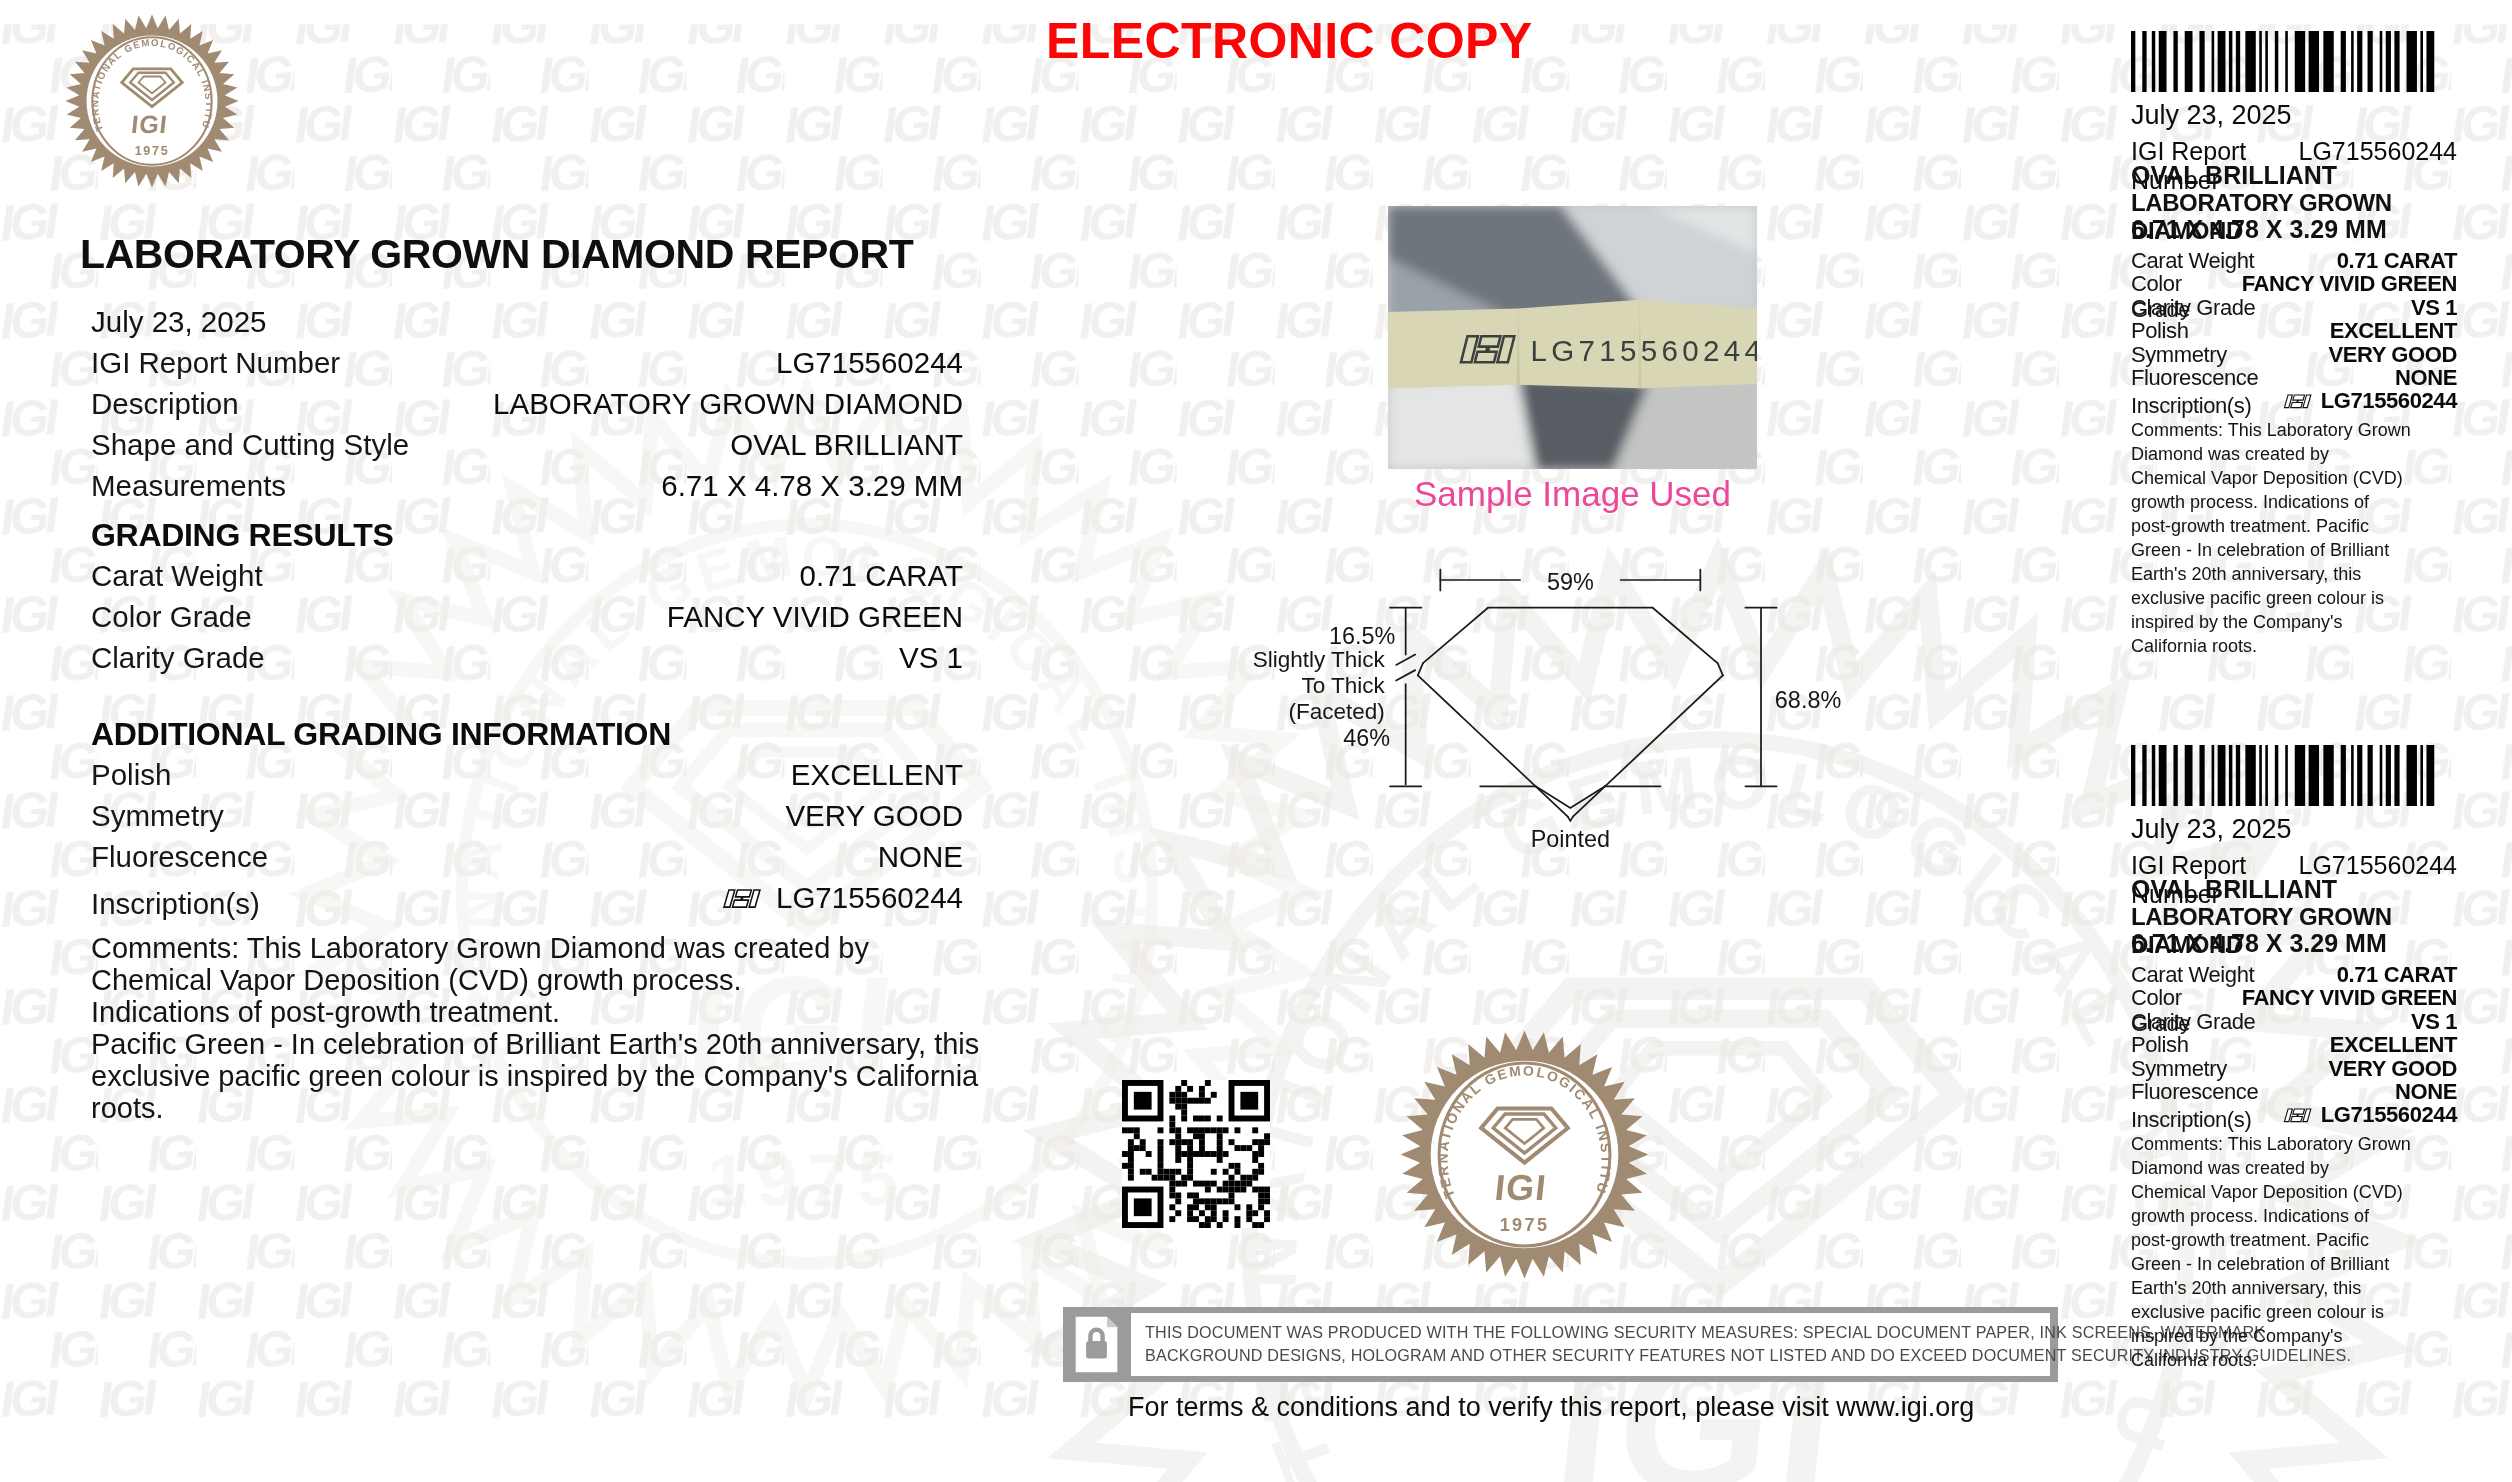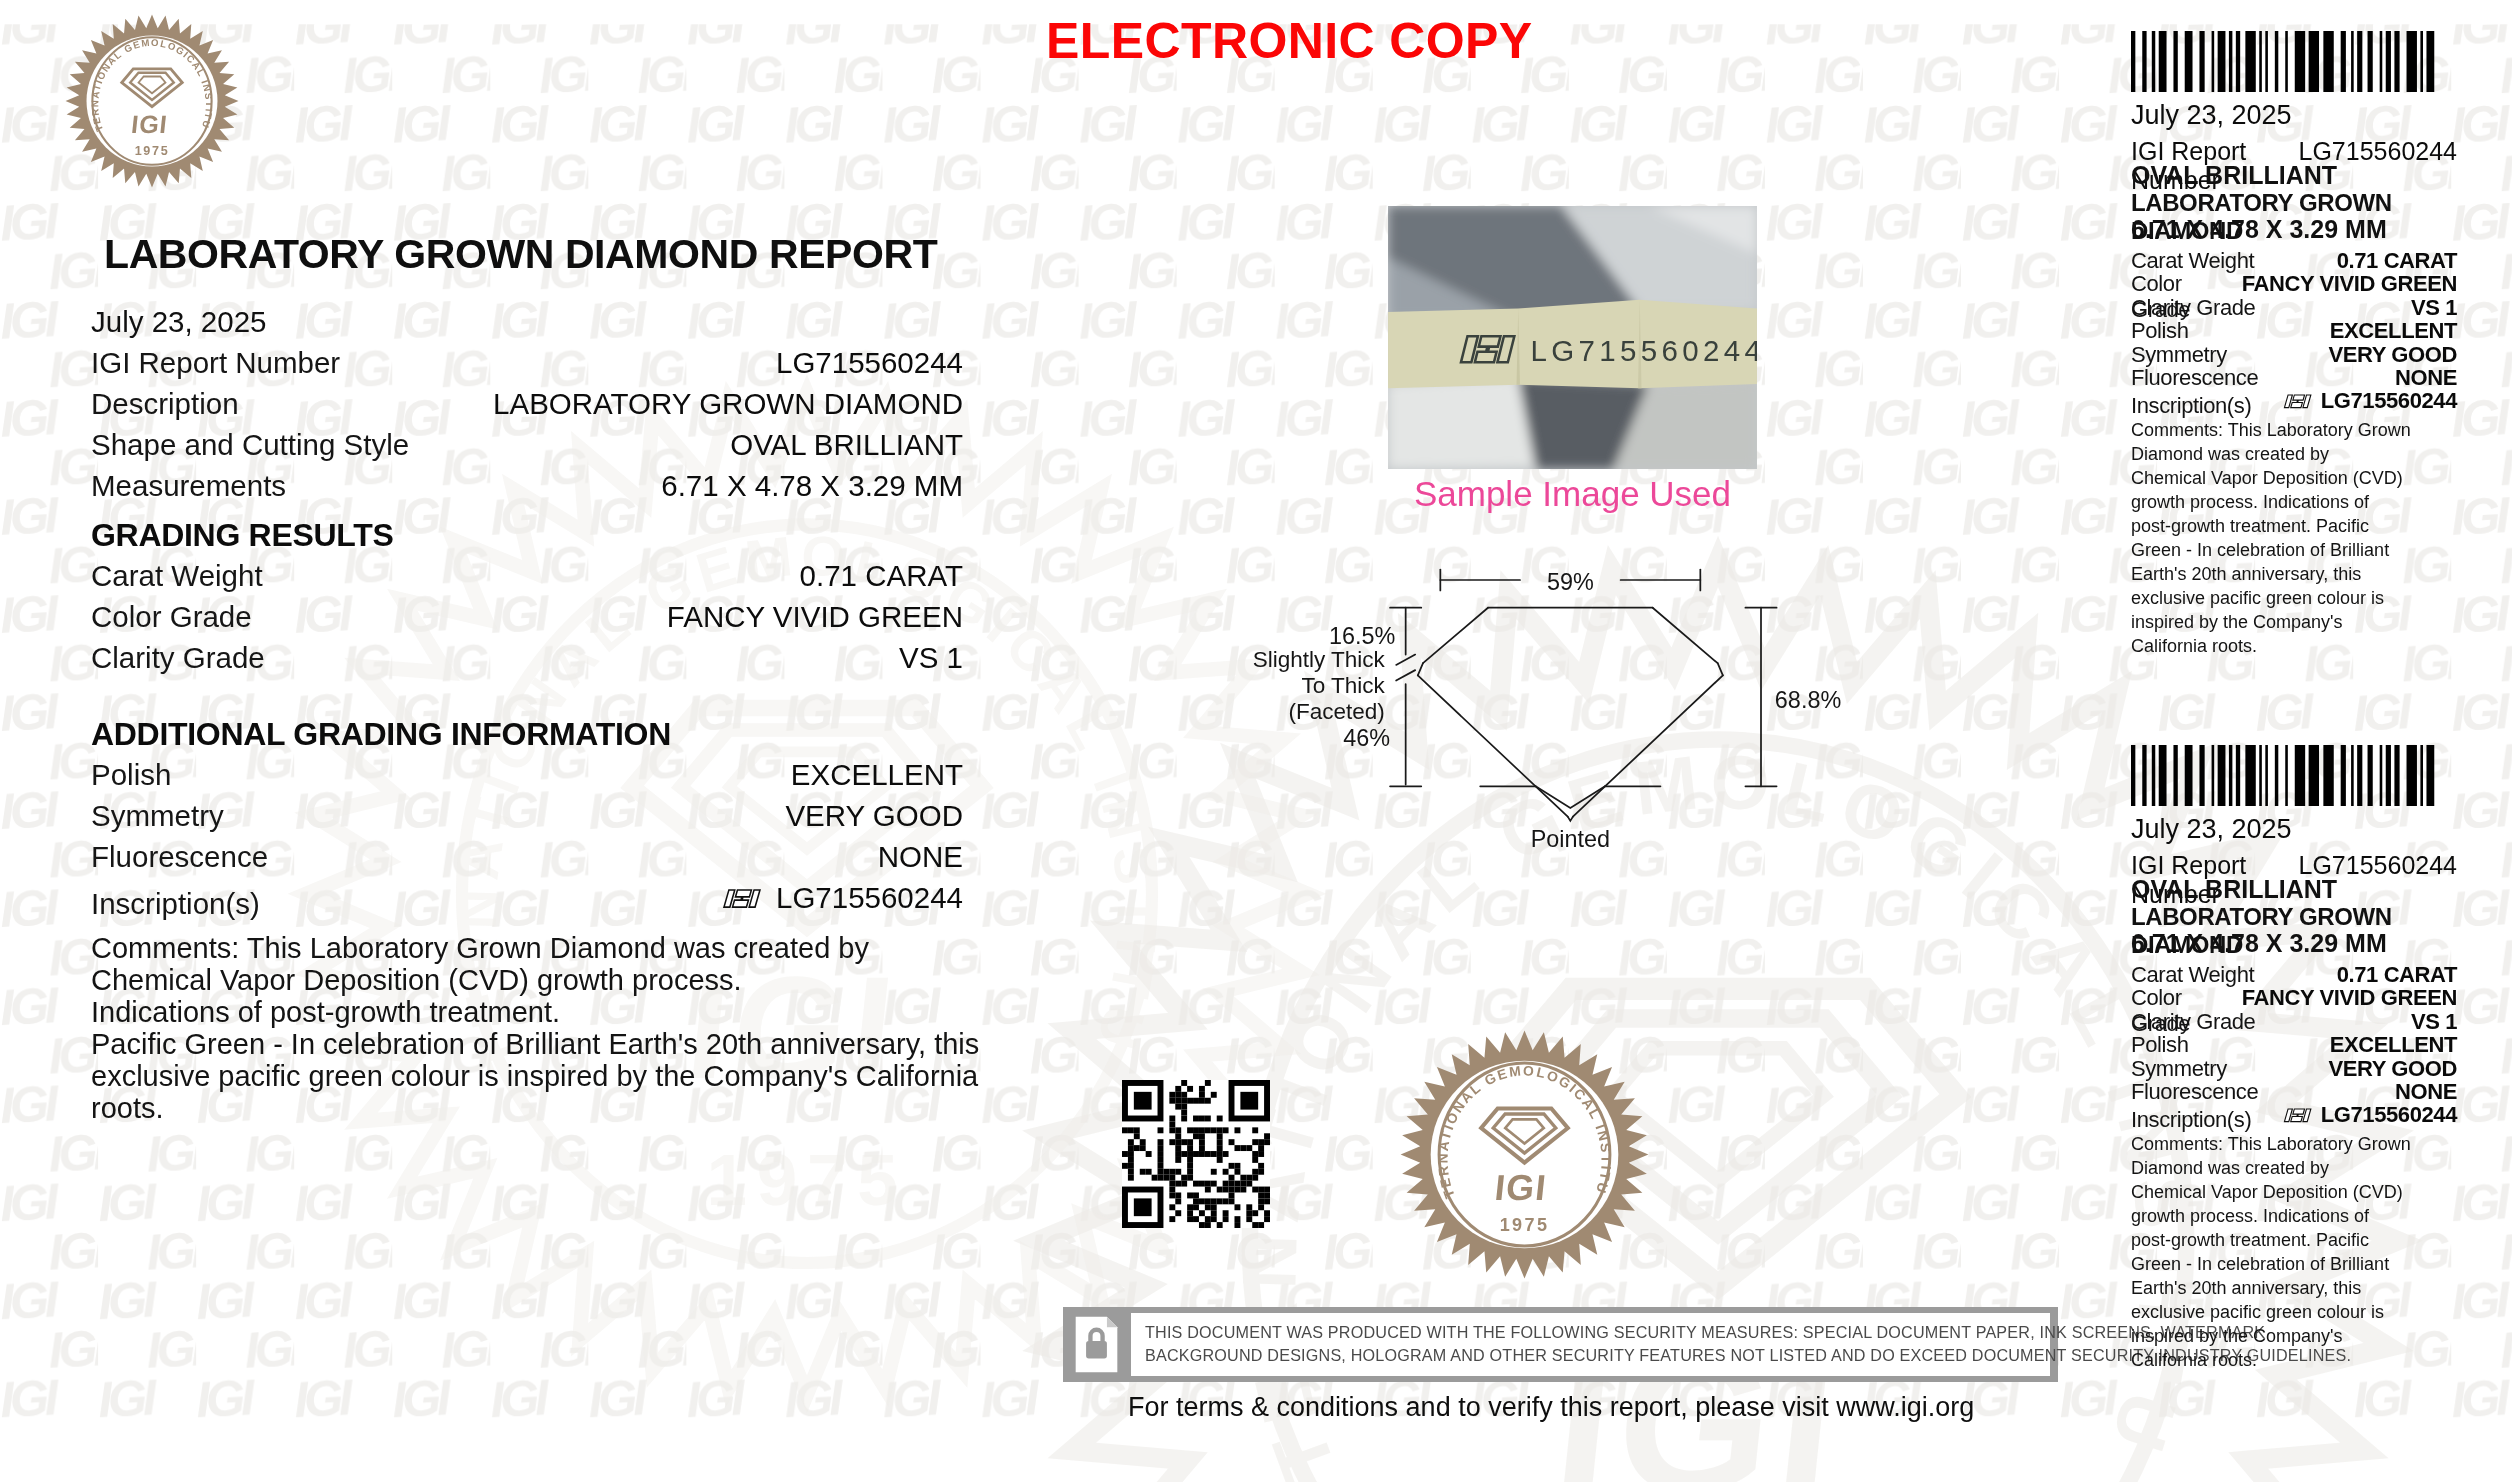--- a/index.html
+++ b/index.html
@@ -11,21 +11,21 @@
   
   #watermark{left:0;top:0;width:2512px;height:1482px;pointer-events:none;}
 
   
   #logo-seal{left:63px;top:12px;width:178px;height:178px;}
   #wordmark{left:279px;top:35px;font-size:39px;line-height:50px;font-weight:700;
             color:#3e3e3e;letter-spacing:0.9px;}
   #electronic-copy{left:1046px;top:12px;font-size:50px;font-weight:700;color:#fb0606;letter-spacing:0.4px;}
 
   
-  #report-title{left:104px;top:231px;font-size:41px;font-weight:700;color:#0f0f0f;letter-spacing:-0.4px;}
+  #report-title{left:80px;top:231px;font-size:41px;font-weight:700;color:#0f0f0f;letter-spacing:-0.4px;}
   #left-col{left:91px;top:305px;width:872px;}
   .pair{display:flex;justify-content:space-between;align-items:baseline;height:41px;font-size:29.5px;}
   .pair .lbl{color:#161616;}
   .pair .val{color:#0c0c0c;text-align:right;white-space:nowrap;}
   .date-row{height:41px;font-size:29.5px;}
   .sect{font-size:32px;font-weight:700;height:42px;color:#0c0c0c;letter-spacing:-0.3px;}
   .sect1{margin-top:7px;}
   .sect2{margin-top:34px;}
   #left-comments{margin-top:10px;font-size:29px;line-height:32px;color:#141414;width:920px;}
   .insc-val{display:inline-flex;align-items:center;gap:8.7px;}

